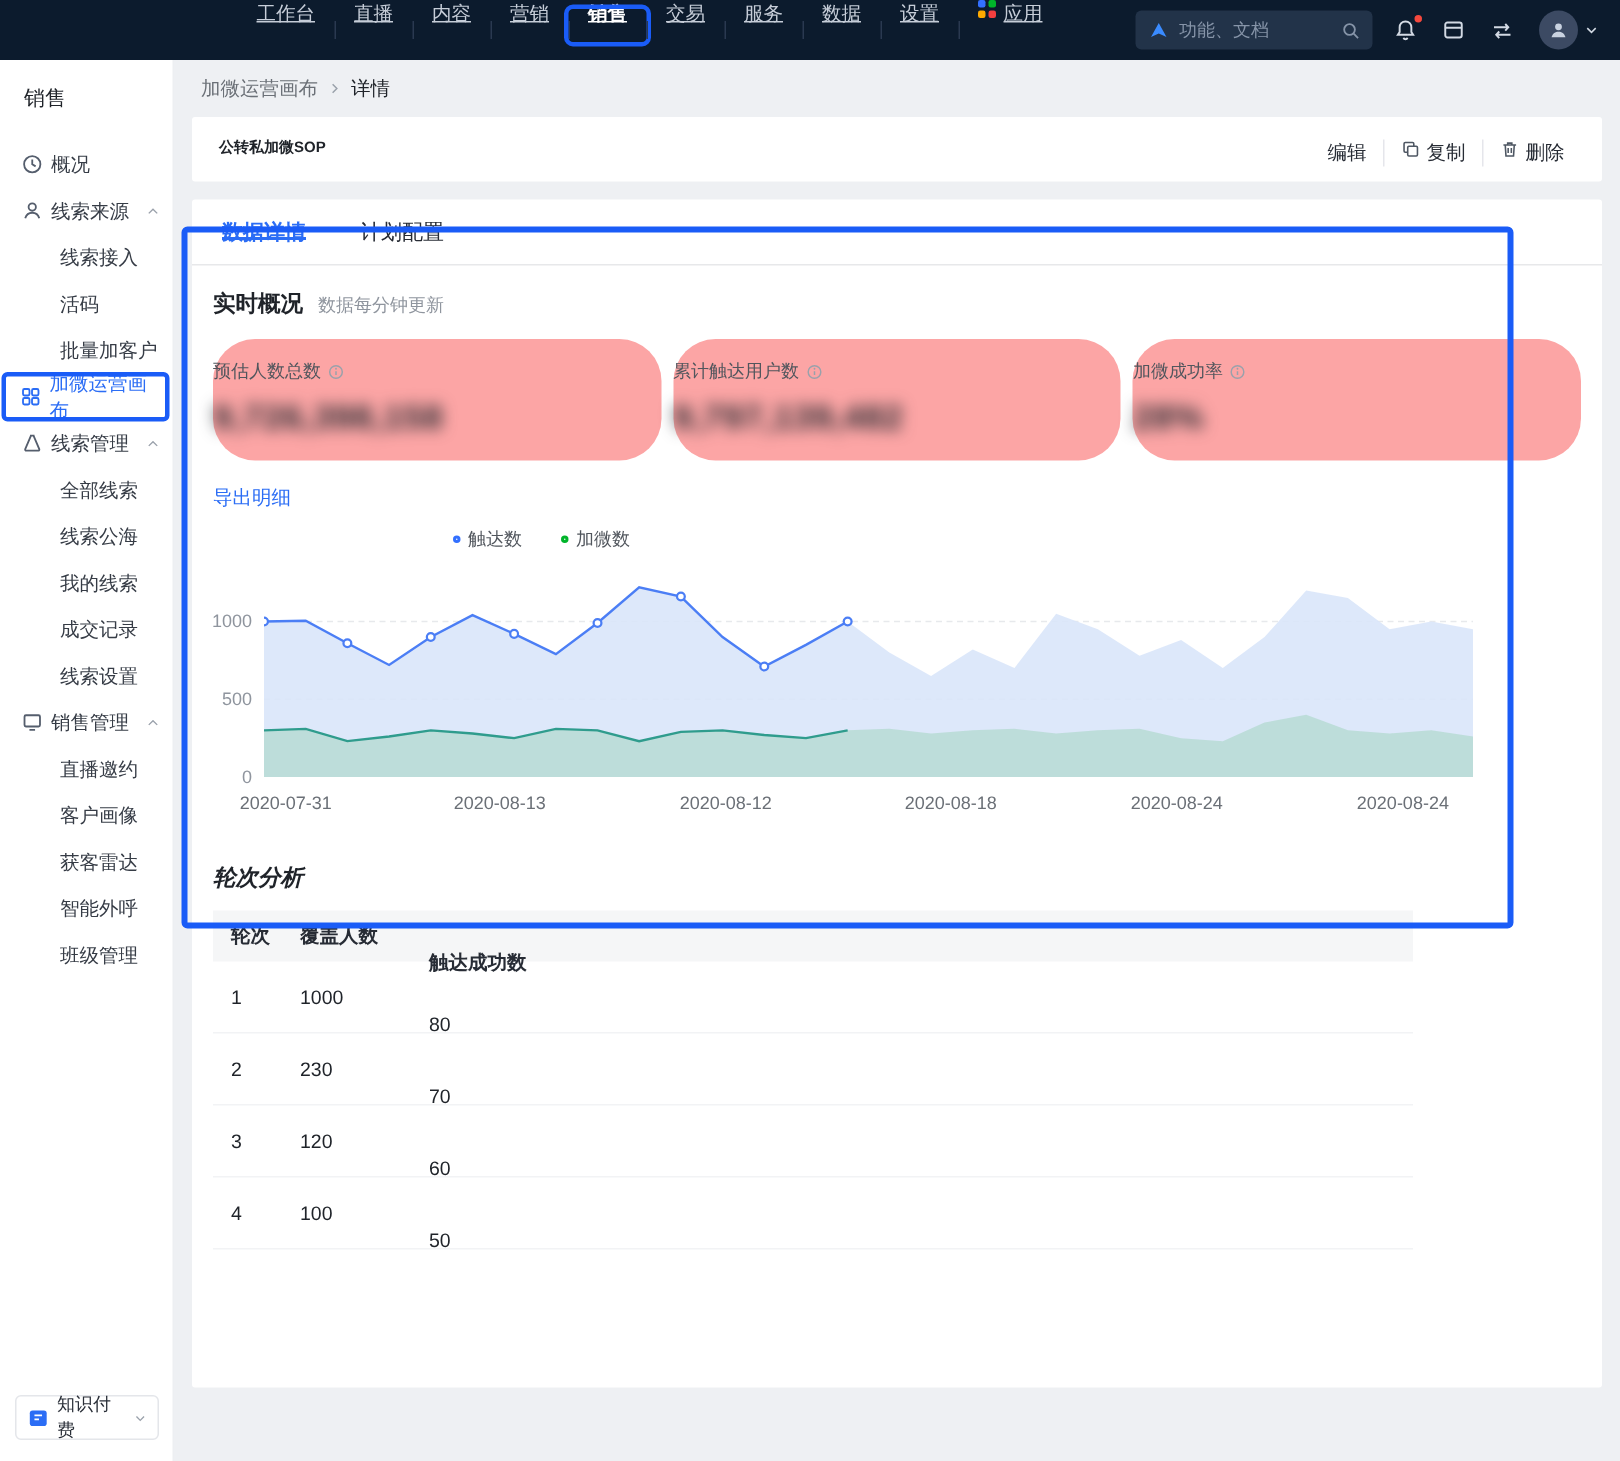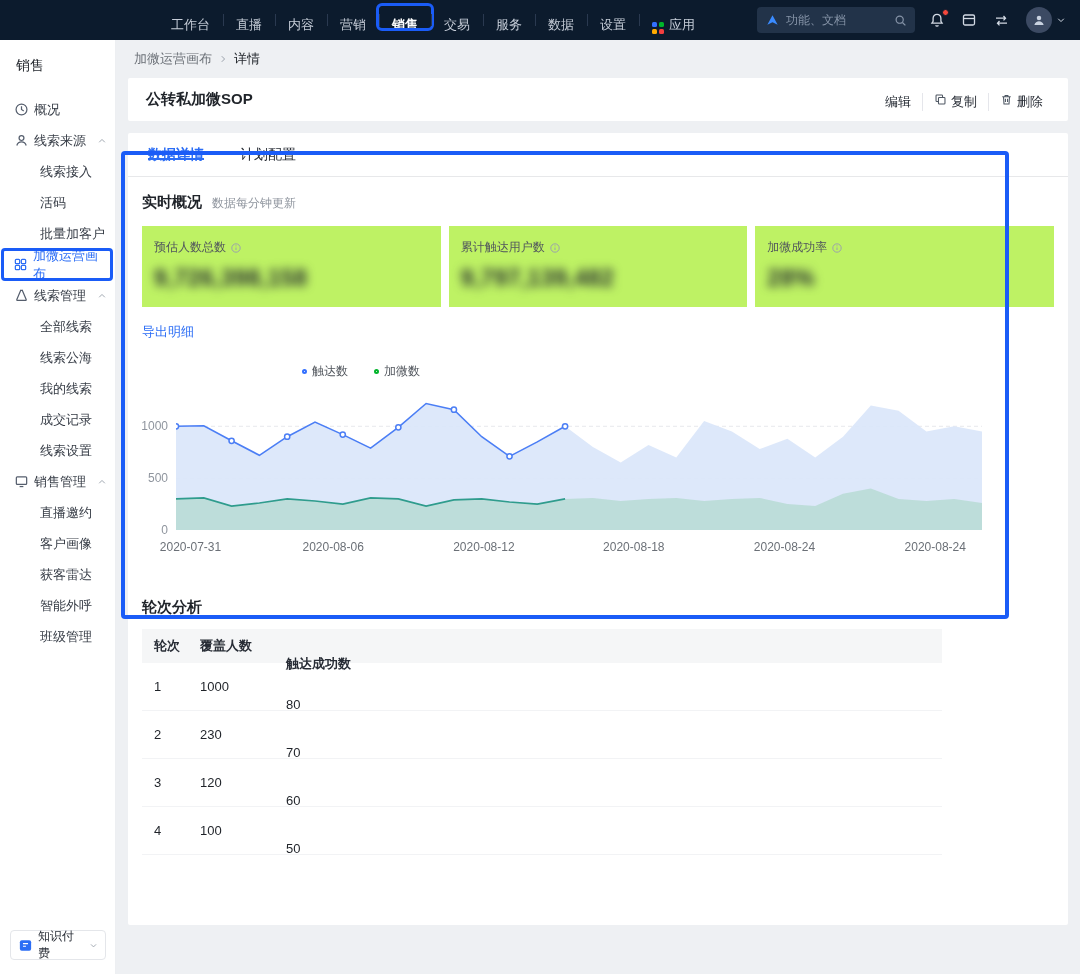--- a/index.html
+++ b/index.html
@@ -5,22 +5,22 @@
   * { margin:0; padding:0; box-sizing:border-box; }
   html,body { width:1080px; height:974px; }
   body { position:relative; overflow:hidden; background:#eef0f3; color:#1f2329;
          font-family:"Liberation Sans","DejaVu Sans",sans-serif; font-size:13px; }
   svg { display:block; }
 
   
   .topbar { position:absolute; top:0; left:0; width:1080px; height:40px; background:#0c1b2d;
             display:flex; align-items:center; z-index:30; }
   .topnav { display:flex; height:40px; margin-left:158px; }
-  .nav-item { position:relative; padding:0 13px; height:34px; display:flex; align-items:flex-end; gap:5px;
-              color:#c6cdd8; font-size:13px; cursor:pointer; white-space:nowrap; }
+  .nav-item { position:relative; padding:0 13px; height:34px; display:flex; align-items:flex-start; gap:5px;
+              color:#c6cdd8; font-size:13px; cursor:pointer; white-space:nowrap;text-decoration:underline; }
   .nav-item:not(:first-child)::before { content:""; position:absolute; left:0; top:14px; width:1px; height:12px; background:#2a3950; }
   .nav-item.active { color:#fff; font-weight:700; }
   .nav-ann { position:absolute; left:-3px; right:-3px; top:3px; bottom:3px;
              border:3px solid #1a5cf7; border-radius:6px; pointer-events:none; }
   .apps-ic { display:grid; grid-template-columns:5px 5px; grid-gap:2px; }
   .apps-ic i { width:5px; height:5px; border-radius:1.5px; display:block; }
   .search-box { margin-left:auto; width:158px; height:26px; background:#223349; border-radius:4px;
                 display:flex; align-items:center; gap:6px; padding:0 8px; }
   .search-box input { flex:1; min-width:0; background:transparent; border:0; outline:0; color:#e8edf4;
                       font-size:12px; font-family:inherit; }
@@ -53,21 +53,21 @@
   .kb-box .bi { width:15px; height:15px; flex:none; }
   .kb-box .chev { margin-left:auto; width:9px; height:9px; color:#9aa1ab; }
 
   
   .main { position:absolute; top:40px; left:116px; width:964px; height:934px; padding:0 12px; }
   .breadcrumb { height:38px; display:flex; align-items:center; gap:6px; color:#6b7077; padding-left:6px; }
   .breadcrumb .bc-sep { width:10px; height:10px; color:#9aa1ab; }
   .bc-current { color:#1f2329;text-align:center; }
 
   .header-card { position:relative; background:#fff; border-radius:2px; padding:12px 18px 13px; }
-  .hc-title { font-size:15px; font-weight:700; line-height:18px; }
+  .hc-title { font-size:10px; font-weight:700; line-height:18px; }
   .hc-sub { margin-top:9px; display:flex; align-items:center; gap:8px; font-size:12px; color:#6b7077; }
   .dot { width:6px; height:6px; border-radius:50%; background:#00b42a; }
   .status { color:#1f2329; }
   .vdiv { width:1px; height:12px; background:#e5e6eb; }
   .hc-actions { position:absolute; top:15px; right:14px; display:flex; align-items:center; color:#272c35; }
   .action { display:flex; gap:4px; padding:0 11px; cursor:pointer; }
   .action:not(:first-child) { border-left:1px solid #e5e6eb; }
   .action .ai { width:13px; height:13px; color:#4e5763; }
 
   .content-card { margin-top:12px; background:#fff; border-radius:2px; min-height:792px; padding-bottom:24px; }
@@ -75,42 +75,42 @@
   .tab { position:relative; display:flex; align-items:center; font-size:14px; color:#272c35; cursor:pointer; }
   .tab.active { color:#2b6df5; font-weight:700; }
   .tab.active::after { content:""; position:absolute; bottom:0; left:0; right:0; height:2px; background:#2b6df5; }
 
   .section { padding:16px 14px 0; }
   .sec-head { display:flex; align-items:baseline; gap:10px; }
   .sec-title { font-size:15px; font-weight:700; }
   .sec-sub { font-size:12px; color:#8f959e; }
 
   .stats { display:flex; gap:8px; margin-top:14px; }
-  .stat { flex:1; background:#bef264; padding:13px 12px 15px; }
+  .stat { flex:1; background:#fca5a5; padding:13px 0 15px;border-radius:28px; }
   .stat-label { display:flex; align-items:center; gap:4px; font-size:12px; color:#51565d; }
   .stat-label .ii { width:12px; height:12px; color:#9aa1ab; cursor:pointer; }
   .stat-value { margin-top:9px; font-size:23px; font-weight:700; color:#23282f; letter-spacing:.5px;
                 filter:blur(5px); user-select:none; }
 
   .export { display:inline-block; margin-top:16px; color:#2b6df5; cursor:pointer; }
 
   .legend { display:flex; gap:26px; margin:10px 0 0 160px; align-items:center; font-size:12px; color:#51565d; }
-  .legend-item { display:flex; align-items:center; gap:5px; cursor:pointer;margin-top:12px; }
+  .legend-item { display:flex; align-items:center; gap:5px; cursor:pointer; }
   .legend-dot { width:5px; height:5px; border-radius:50%; border:2px solid #3370ff; background:#fff; }
 
   .chart-wrap { position:relative; height:188px; margin-top:6px; }
   .y-axis { position:absolute; left:0; top:4px; width:26px; height:140px; }
   .y-axis span { position:absolute; right:0; font-size:12px; color:#8f959e; line-height:12px; }
   #chart-svg { position:absolute; left:34px; top:4px; width:806px; height:140px; }
   .grid { stroke:#e7e9ec; stroke-width:1; stroke-dasharray:4 3; }
   .grid.solid { stroke-dasharray:none; }
   .x-labels { position:absolute; left:34px; top:154px; width:806px; height:16px; }
   .x-labels span { position:absolute; transform:translateX(-50%); font-size:12px; color:#6b7077; white-space:nowrap; }
 
-  .rounds-title { margin-top:24px; font-size:15px; font-weight:700; }
+  .rounds-title { margin-top:14px; font-size:15px; font-weight:700;font-style:italic; }
   .rtable { width:800px; margin-top:12px; }
   .thead { display:flex; align-items:center; height:34px; background:#f5f6f7; font-weight:700; color:#272c35; }
   .trow { display:flex; align-items:center; height:48px; border-bottom:1px solid #f2f3f5; }
   .c0 { width:58px; padding-left:12px; } .c1 { width:86px; } .c2 { width:120px;margin-top:36px; }
 
   
   .ann-main { position:absolute; left:5px; top:111px; width:888px; height:468px;
               border:4px solid #1a5cf7; border-radius:4px; pointer-events:none; z-index:40; }
 </style>
 </head>
@@ -449,21 +449,21 @@
             <circle cx="55.58620689655172" cy="50.81481481481481" r="2.6" fill="#fff" stroke="#4b7ef5" stroke-width="1.5"></circle>
             <circle cx="111.17241379310344" cy="46.66666666666667" r="2.6" fill="#fff" stroke="#4b7ef5" stroke-width="1.5"></circle>
             <circle cx="166.75862068965517" cy="44.592592592592595" r="2.6" fill="#fff" stroke="#4b7ef5" stroke-width="1.5"></circle>
             <circle cx="222.3448275862069" cy="37.33333333333334" r="2.6" fill="#fff" stroke="#4b7ef5" stroke-width="1.5"></circle>
             <circle cx="277.9310344827586" cy="19.703703703703695" r="2.6" fill="#fff" stroke="#4b7ef5" stroke-width="1.5"></circle>
             <circle cx="333.51724137931035" cy="66.37037037037037" r="2.6" fill="#fff" stroke="#4b7ef5" stroke-width="1.5"></circle>
             <circle cx="389.10344827586204" cy="36.296296296296305" r="2.6" fill="#fff" stroke="#4b7ef5" stroke-width="1.5"></circle>
           </svg>
         <div class="x-labels" id="x-labels">
             <span style="left: 1.8%;">2020-07-31</span>
-            <span style="left: 19.5%;">2020-08-06</span>
+            <span style="left: 19.5%;">2020-08-13</span>
             <span style="left: 38.2%;">2020-08-12</span>
             <span style="left: 56.8%;">2020-08-18</span>
             <span style="left: 75.5%;">2020-08-24</span>
             <span style="left: 94.2%;">2020-08-24</span>
           </div>
       </div>
 
       <div class="rounds-title">轮次分析</div>
 
       <div class="rtable">

